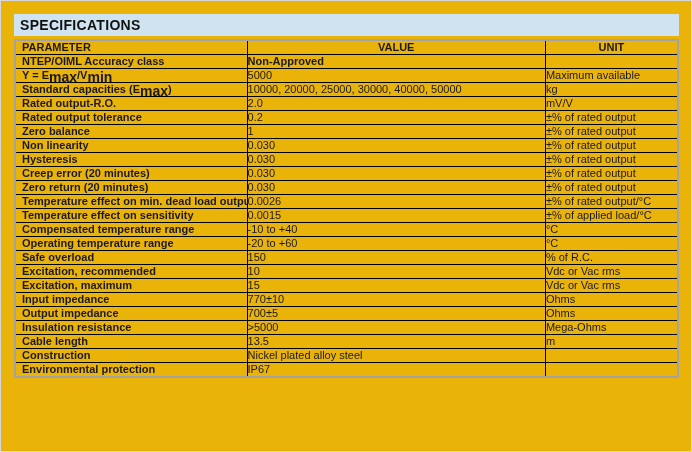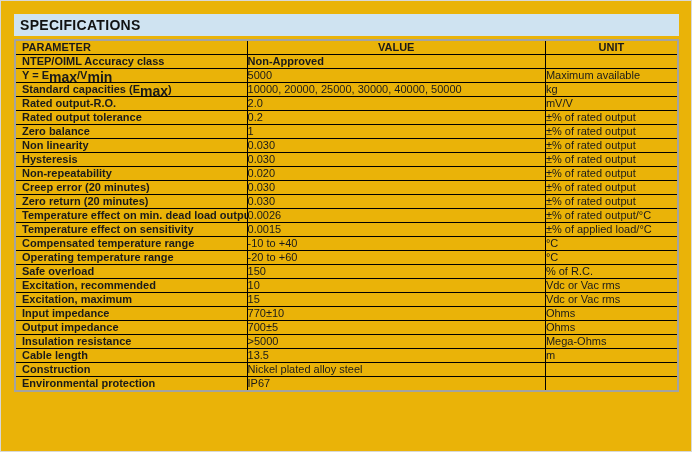--- a/index.html
+++ b/index.html
@@ -124,25 +124,20 @@
           <td class="param">Non linearity</td>
           <td class="value">0.030</td>
           <td class="unit">±% of rated output</td>
         </tr>
         <tr>
           <td class="param">Hysteresis</td>
           <td class="value">0.030</td>
           <td class="unit">±% of rated output</td>
         </tr>
         <tr>
-          <td class="param">Non-repeatability</td>
-          <td class="value">0.020</td>
-          <td class="unit">±% of rated output</td>
-        </tr>
-        <tr>
           <td class="param">Creep error (20 minutes)</td>
           <td class="value">0.030</td>
           <td class="unit">±% of rated output</td>
         </tr>
         <tr>
           <td class="param">Zero return (20 minutes)</td>
           <td class="value">0.030</td>
           <td class="unit">±% of rated output</td>
         </tr>
         <tr>

